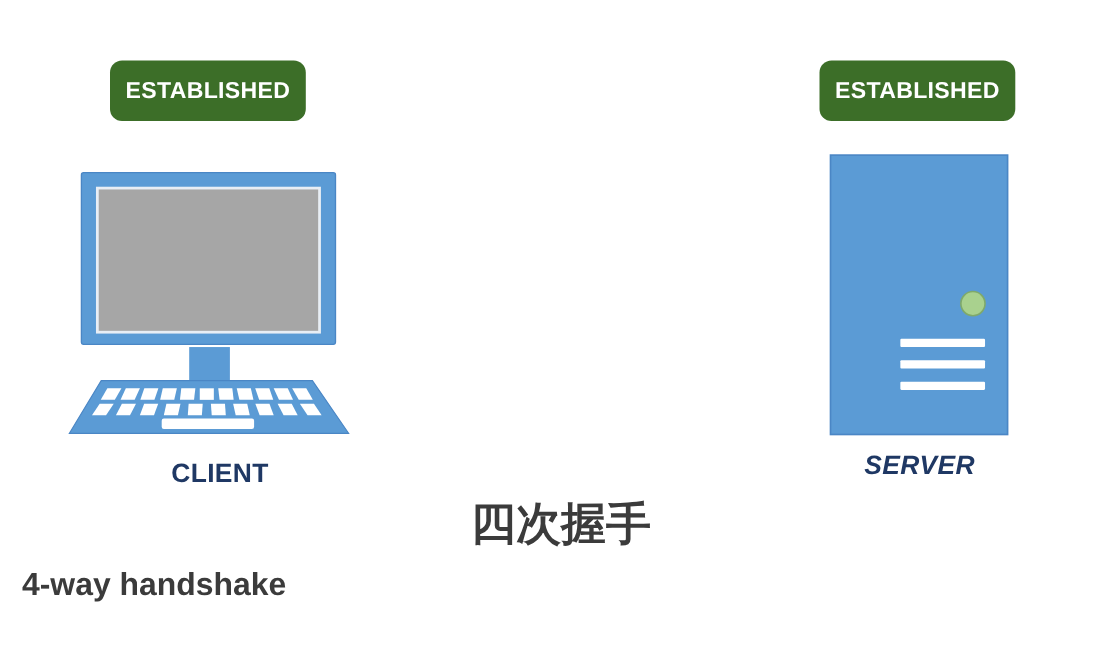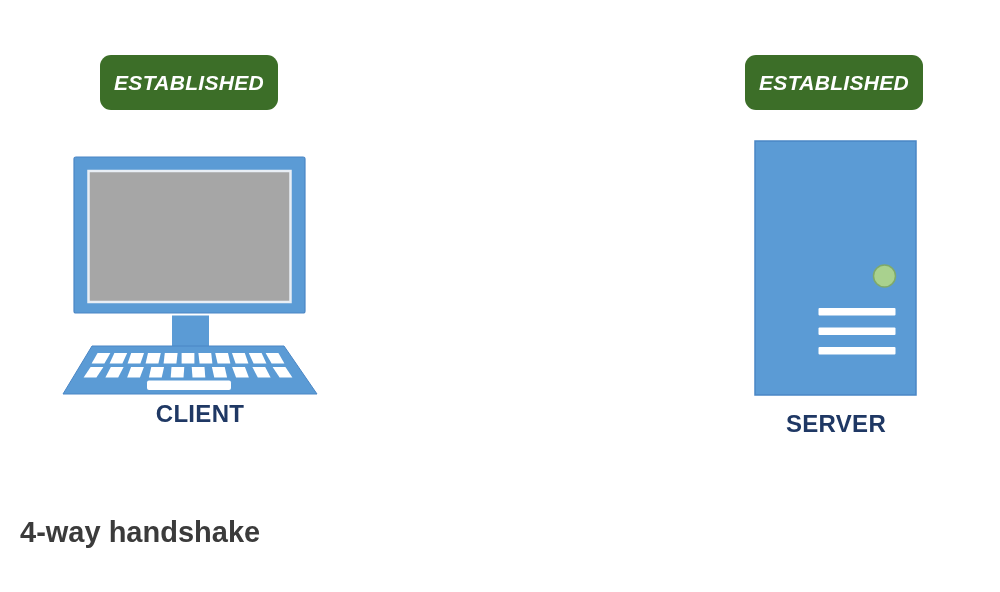--- a/index.html
+++ b/index.html
@@ -3,33 +3,33 @@
 <meta charset="utf-8">
 <style>
   html,body{margin:0;padding:0;background:#ffffff;}
   .canvas{
     position:relative;width:1000px;height:592px;background:#ffffff;
     font-family:"Liberation Sans","DejaVu Sans",sans-serif;overflow:hidden;
   }
   .state-badge{
     position:absolute;width:178px;height:55px;border-radius:11px;
     background:#3C6E28;color:#ffffff;display:flex;align-items:center;justify-content:center;
-    font-size:21px;font-weight:bold;letter-spacing:0.3px;font-style:italic;
+    font-size:21px;font-weight:bold;letter-spacing:0.3px;
   }
   .badge-client{left:100px;top:55px;}
   .badge-server{left:745px;top:55px;}
   .device-svg{position:absolute;}
   .client-svg{left:60px;top:150px;}
   .server-svg{left:750px;top:135px;}
   .device-label{
     position:absolute;color:#1F3864;font-weight:bold;font-size:24px;
     text-align:center;letter-spacing:0.3px;
   }
-  .label-client{left:110px;top:400px;width:180px;}
-  .label-server{left:756px;top:410px;width:160px;}
+  .label-client{left:110px;top:417px;width:180px;}
+  .label-server{left:756px;top:410px;width:160px;font-style:italic;}
   .center-title{
     position:absolute;left:20px;top:453px;width:980px;text-align:center;
     color:#3B3B3B;font-weight:bold;font-size:41px;line-height:1.15;
   }
   .center-subtitle{
     position:absolute;left:20px;top:516px;width:980px;text-align:left;
     color:#3B3B3B;font-weight:bold;font-size:29px;
   }
 </style>
 </head>
@@ -89,15 +89,16 @@
     <circle cx="884.5" cy="276" r="11" stroke="#7FA96B" stroke-width="1.5" fill="#A9D18E"></circle>
 
     <rect x="818.5" y="308" width="77" height="7.5" rx="1" fill="#FFFFFF"></rect>
     <rect x="818.5" y="327.5" width="77" height="7.5" rx="1" fill="#FFFFFF"></rect>
     <rect x="818.5" y="347" width="77" height="7.5" rx="1" fill="#FFFFFF"></rect>
   </svg>
 
   <div class="device-label label-client">CLIENT</div>
   <div class="device-label label-server">SERVER</div>
 
+  <div class="center-title">四次握手</div>
   <div class="center-subtitle">4-way handshake</div>
 
 </div>
 
 </body></html>

